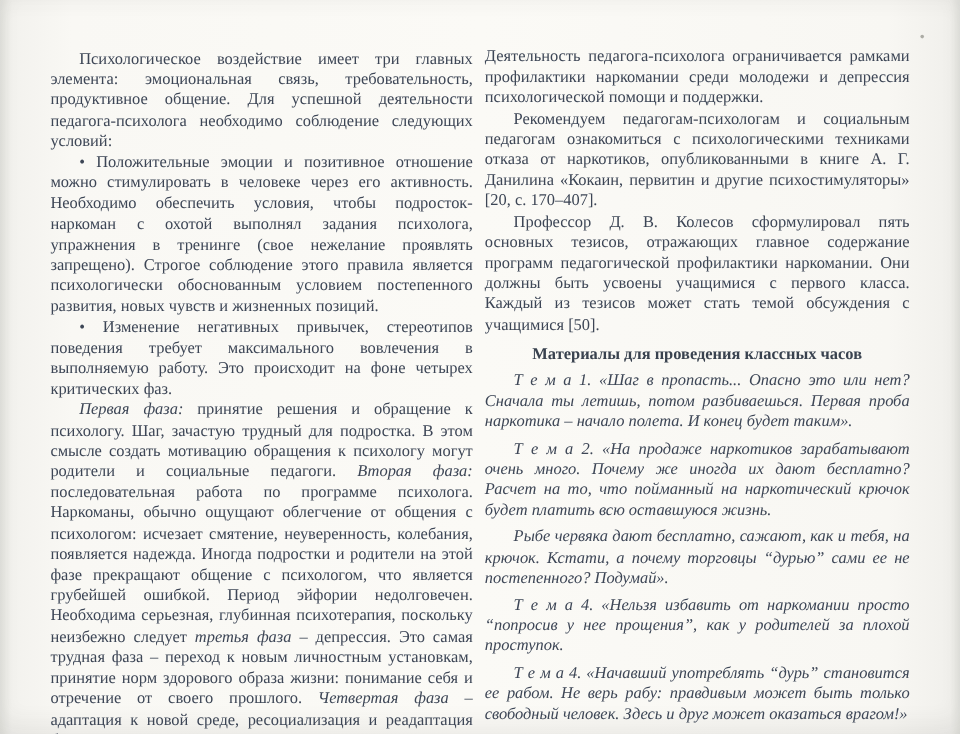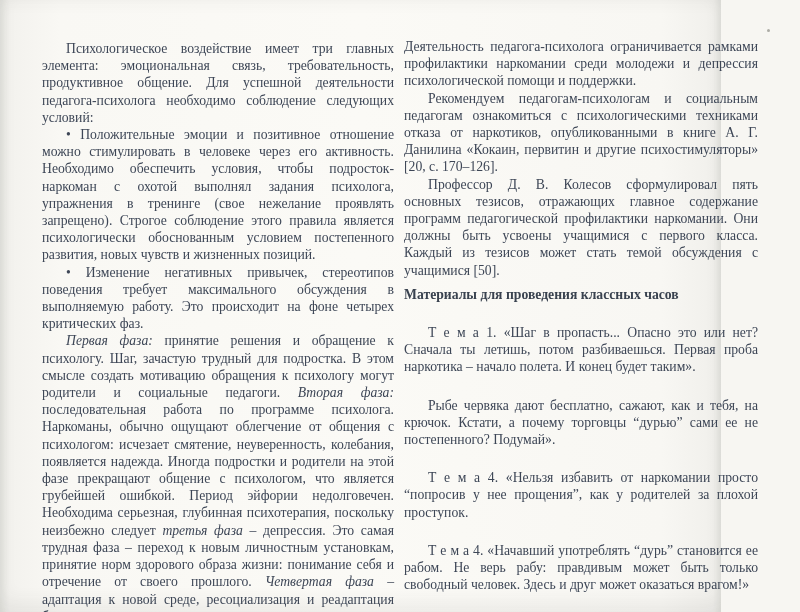--- a/index.html
+++ b/index.html
@@ -7,72 +7,74 @@
     --paper-edge:#e6e6e1;
     --ink:#3d4656;
   }
   html,body{margin:0;padding:0;}
   body{
     width:800px;height:612px;overflow:hidden;
     font-family:"Liberation Serif","DejaVu Serif",serif;
     background:var(--paper);
   }
   .scan{
-    position:relative;width:721px;height:612px;
+    position:relative;width:800px;height:612px;
     background:linear-gradient(90deg,
       var(--paper-edge) 0px,#f3f2ee 10px,#f9f8f4 60px,#fbfaf6 50%,
       #f8f7f3 calc(100% - 60px),#f1f0ec calc(100% - 8px),var(--paper-edge) 100%);
     box-shadow:inset 0 -10px 18px rgba(60,60,55,.07), inset 0 6px 12px rgba(60,60,55,.03);
   }
   .page{
     position:absolute;
     color:var(--ink);
     font-size:13.7px;
     line-height:17.2px;
     text-align:justify;
   }
   .page-left{left:42px;top:40px;width:352px;}
   .page-right{left:404px;top:38px;width:354px;}
   .para{margin:0;}
   .para.indent{text-indent:24px;}
-  .para.gap{margin-top:21px;}
+  .para.gap{margin-top:5px;font-style:italic;}
   .heading{
     margin:7px 0 5px 0;
     font-weight:bold;
+    text-align:center;
     text-indent:0;
     color:#39424f;
   }
   .speck{
     position:absolute;left:767px;top:29px;width:3px;height:3px;
     border-radius:50%;background:#9a9a92;opacity:.8;
   }
   i{}
 </style>
 </head>
 <body>
 
 <div class="scan">
 
   <div class="page page-left">
     <div>
         <p class="para indent"><span>Психологическое воздействие имеет три главных элемента: эмоциональная связь, требовательность, продуктивное общение. Для успешной деятельности педагога-психолога необходимо соблюдение следующих условий:</span></p>
         <p class="para indent"><span>• Положительные эмоции и позитивное отношение можно стимулировать в человеке через его активность. Необходимо обеспечить условия, чтобы подросток-наркоман с охотой выполнял задания психолога, упражнения в тренинге (свое нежелание проявлять запрещено). Строгое соблюдение этого правила является психологически обоснованным условием постепенного развития, новых чувств и жизненных позиций.</span></p>
-        <p class="para indent"><span>• Изменение негативных привычек, стереотипов поведения требует максимального обсуждения в выполняемую работу. Это происходит на фоне четырех критических фаз.</span></p>
+        <p class="para indent"><span>• Изменение негативных привычек, стереотипов поведения требует максимального вовлечения в выполняемую работу. Это происходит на фоне четырех критических фаз.</span></p>
         <p class="para indent"><i>Первая фаза:</i><span> принятие решения и обращение к психологу. Шаг, зачастую трудный для подростка. В этом смысле создать мотивацию обращения к психологу могут родители и социальные педагоги. </span><i>Вторая фаза:</i><span> последовательная работа по программе психолога. Наркоманы, обычно ощущают облегчение от общения с психологом: исчезает смятение, неуверенность, колебания, появляется надежда. Иногда подростки и родители на этой фазе прекращают общение с психологом, что является грубейшей ошибкой. Период эйфории недолговечен. Необходима серьезная, глубинная психотерапия, поскольку неизбежно следует </span><i>третья фаза</i><span> – депрессия. Это самая трудная фаза – переход к новым личностным установкам, принятие норм здорового образа жизни: понимание себя и отречение от своего прошлого. </span><i>Четвертая фаза</i><span> – адаптация к новой среде, ресоциализация и реадаптация бывшего наркомана.</span></p>
       </div>
 
   </div>
 
   <div class="page page-right">
     <div>
         <p class="para"><span>Деятельность педагога-психолога ограничивается рамками профилактики наркомании среди молодежи и депрессия психологической помощи и поддержки.</span></p>
-        <p class="para indent"><span>Рекомендуем педагогам-психологам и социальным педагогам ознакомиться с психологическими техниками отказа от наркотиков, опубликованными в книге А. Г. Данилина «Кокаин, первитин и другие психостимуляторы» [20, с. 170–126].</span></p>
+        <p class="para indent"><span>Рекомендуем педагогам-психологам и социальным педагогам ознакомиться с психологическими техниками отказа от наркотиков, опубликованными в книге А. Г. Данилина «Кокаин, первитин и другие психостимуляторы» [20, с. 170–407].</span></p>
         <p class="para indent"><span>Профессор Д. В. Колесов сформулировал пять основных тезисов, отражающих главное содержание программ педагогической профилактики наркомании. Они должны быть усвоены учащимися с первого класса. Каждый из тезисов может стать темой обсуждения с учащимися [50].</span></p>
         <p class="heading">Материалы для проведения классных часов</p>
         <p class="para indent gap"><span>Т е м а  1. «Шаг в пропасть... Опасно это или нет? Сначала ты летишь, потом разбиваешься. Первая проба наркотика – начало полета. И конец будет таким».</span></p>
+        <p class="para indent gap"><span>Т е м а  2. «На продаже наркотиков зарабатывают очень много. Почему же иногда их дают бесплатно? Расчет на то, что пойманный на наркотический крючок будет платить всю оставшуюся жизнь.</span></p>
         <p class="para indent gap"><span>Рыбе червяка дают бесплатно, сажают, как и тебя, на крючок. Кстати, а почему торговцы “дурью” сами ее не постепенного? Подумай».</span></p>
         <p class="para indent gap"><span>Т е м а  4. «Нельзя избавить от наркомании просто “попросив у нее прощения”, как у родителей за плохой проступок.</span></p>
         <p class="para indent gap"><span>Т е м а  4. «Начавший употреблять “дурь” становится ее рабом. Не верь рабу: правдивым может быть только свободный человек. Здесь и друг может оказаться врагом!»</span></p>
       </div>
 
   </div>
 
   <div class="speck"></div>
 </div>
 

